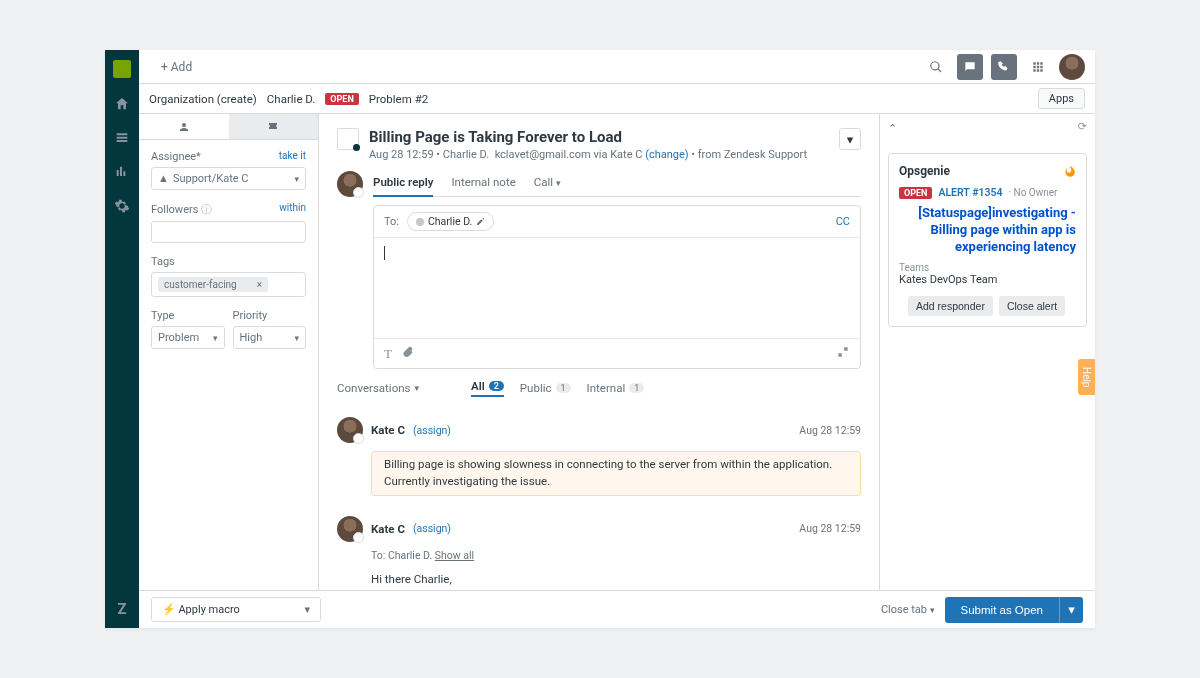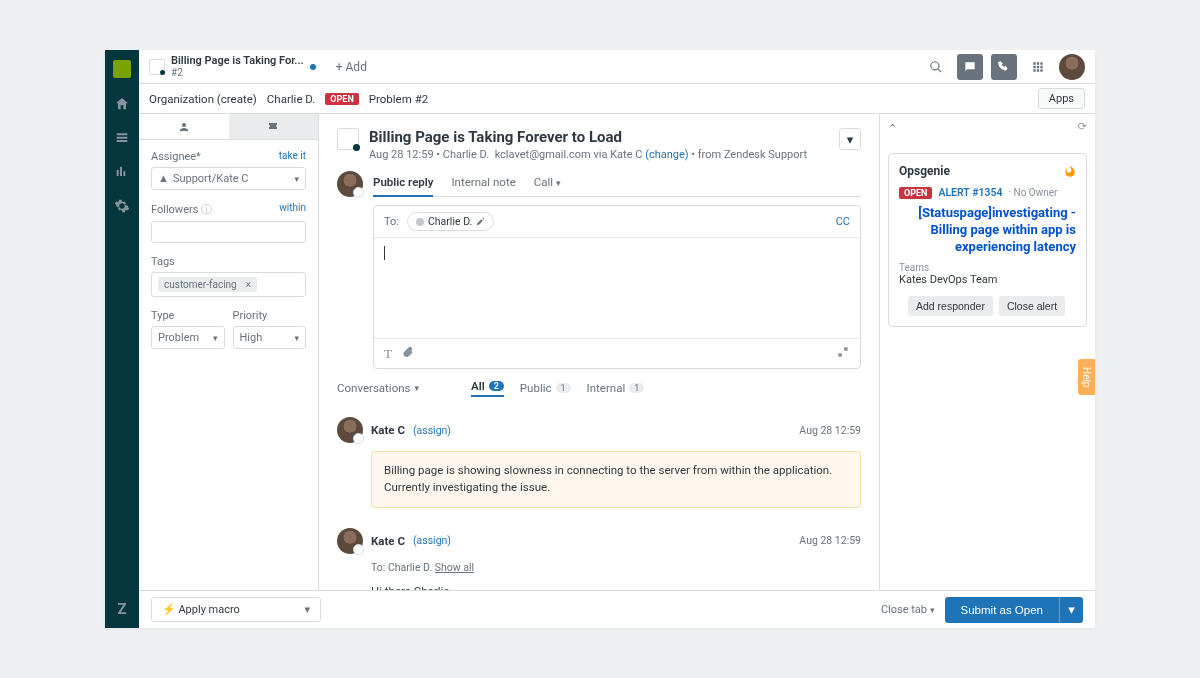--- a/index.html
+++ b/index.html
@@ -49,21 +49,21 @@
 .props-tabs { display: flex; height: 26px; border-bottom: 1px solid #d8dcde; }
 .props-tab { flex: 1; display: flex; align-items: center; justify-content: center; cursor: pointer; }
 .props-tab.active { background: #e9ebed; }
 .props-tab svg { width: 12px; height: 12px; fill: #68737d; }
 .props-body { padding: 10px 12px; }
 .prop-row { margin-bottom: 12px; }
 .prop-label { display: flex; justify-content: space-between; margin-bottom: 4px; }
 .prop-label a { color: #1f73b7; text-decoration: none; font-size: 10px; cursor: pointer; }
 .prop-input { width: 100%; border: 1px solid #d8dcde; border-radius: 3px; padding: 4px 6px; font-size: 11px; background: #fff; display: flex; align-items: center; gap: 4px; cursor: pointer; }
 .prop-input .caret { margin-left: auto; color: #68737d; font-size: 9px; }
-.tag-chip { display: inline-flex; align-items: center; background: #e9ebed; border-radius: 3px; padding: 2px 6px; font-size: 10px; gap: 9px; }
+.tag-chip { display: inline-flex; align-items: center; background: #e9ebed; border-radius: 3px; padding: 2px 6px; font-size: 10px; gap: 20px; }
 .tag-chip .x { cursor: pointer; color: #68737d; }
 .prop-split { display: flex; gap: 8px; }
 .prop-split > div { flex: 1; }
 
 
 .ticket { flex: 1; display: flex; flex-direction: column; border-right: 1px solid #d8dcde; overflow-y: auto; }
 .tkt-header { padding: 14px 18px 10px; display: flex; align-items: flex-start; gap: 10px; }
 .tkt-icon { width: 22px; height: 22px; border: 1px solid #d8dcde; border-radius: 2px; position: relative; flex-shrink: 0; }
 .tkt-icon::after { content: ""; position: absolute; width: 7px; height: 7px; background: #03363d; border-radius: 50%; bottom: -2px; right: -2px; }
 .tkt-title { font-size: 15px; font-weight: 700; color: #2f3941; }
@@ -99,21 +99,21 @@
 .convo-filter .item.active { color: #2f3941; border-bottom: 2px solid #1f73b7; padding-bottom: 2px; font-weight: 600; }
 .badge-ct { background: #1f73b7; color: #fff; border-radius: 8px; padding: 0 5px; font-size: 9px; }
 .badge-ct.gray { background: #e9ebed; color: #68737d; }
 
 
 .msg { padding: 10px 18px; }
 .msg-head { display: flex; align-items: center; gap: 8px; font-size: 11.5px; }
 .msg-author { font-weight: 700; color: #2f3941; }
 .msg-assign { color: #1f73b7; font-size: 10.5px; }
 .msg-time { margin-left: auto; font-size: 10.5px; color: #68737d; }
-.msg-note { background: #fff7ed; border: 1px solid #f5e0a8; border-radius: 3px; padding: 10px 12px; font-size: 11.5px; margin: 8px 0 0 34px; color: #2f3941; line-height: 1.5; }
+.msg-note { background: #fff7ed; border: 1px solid #f5e0a8; border-radius: 3px; padding: 4px 12px; font-size: 11.5px; margin: 8px 0 0 34px; color: #2f3941; line-height: 1.5; }
 .msg-body { margin: 6px 0 0 34px; font-size: 11.5px; color: #2f3941; line-height: 1.5; }
 .msg-body .to-line { color: #68737d; font-size: 10.5px; margin-bottom: 8px; }
 .msg-body .to-line a { text-decoration: underline; color: #68737d; }
 
 
 .apps-panel { width: 215px; padding: 8px; font-size: 11px; position: relative; }
 .apps-refresh { position: absolute; top: 6px; right: 8px; cursor: pointer; color: #87929d; }
 .apps-caret { color: #68737d; cursor: pointer; }
 .app-card { border: 1px solid #d8dcde; border-radius: 4px; padding: 10px; margin-top: 18px; }
 .app-card-head { display: flex; justify-content: space-between; align-items: center; margin-bottom: 8px; }
@@ -171,28 +171,20 @@
             <path d="M12 8a4 4 0 100 8 4 4 0 000-8zm9 4a9 9 0 01-.2 1.9l2 1.6-2 3.4-2.4-1a7 7 0 01-1.6.9l-.4 2.6h-4l-.4-2.6a7 7 0 01-1.6-.9l-2.4 1-2-3.4 2-1.6A9 9 0 013 12a9 9 0 01.2-1.9l-2-1.6 2-3.4 2.4 1a7 7 0 011.6-.9L7.6 2.6h4l.4 2.6a7 7 0 011.6.9l2.4-1 2 3.4-2 1.6A9 9 0 0121 12z"></path>
           </svg>
         </div>
       <div class="nav-spacer"></div>
       <div class="z">Z</div>
     </div>
 
     <div class="main">
 
       <div class="topbar">
-        <div class="tab-chip">
-          <div class="icon-sq"></div>
-          <div>
-            <div class="tab-title">Billing Page is Taking For...</div>
-            <div class="tab-sub">#2</div>
-          </div>
-          <div class="tab-dot"></div>
-        </div>
         <div class="add-tab">+ Add</div>
         <div class="topbar-spacer"></div>
         <div class="topbar-icon">
             <svg viewBox="0 0 24 24">
               <path d="M10 2a8 8 0 105 14.3l5 5 1.4-1.4-5-5A8 8 0 0010 2zm0 2a6 6 0 110 12 6 6 0 010-12z"></path>
             </svg>
           </div>
         <div class="topbar-icon boxed">
             <svg viewBox="0 0 24 24">
               <path d="M4 4h16v12H7l-3 3z"></path>

